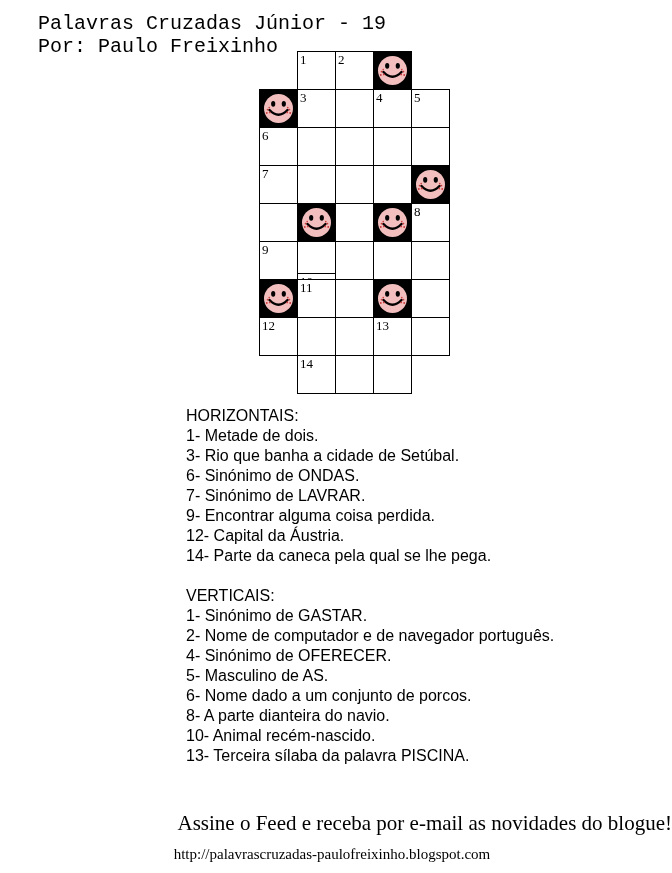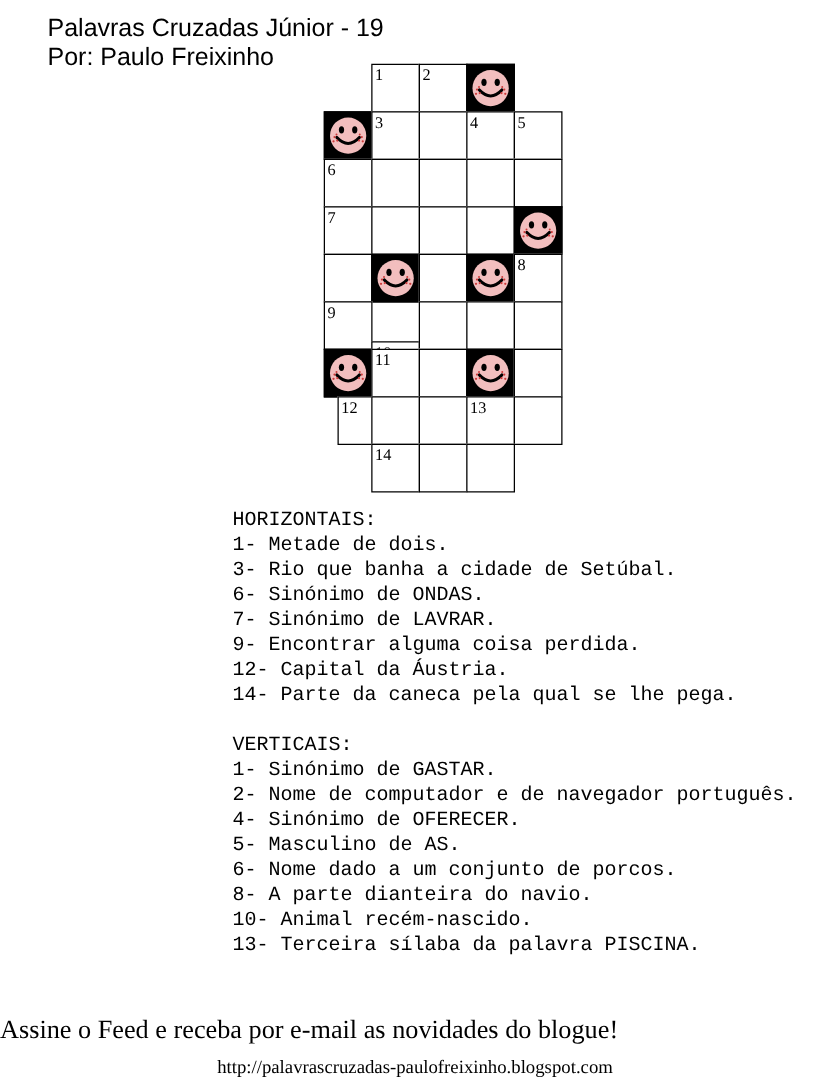--- a/index.html
+++ b/index.html
@@ -4,46 +4,46 @@
 <style>
   html, body { margin: 0; padding: 0; }
   body {
     width: 672px; height: 873px;
     position: relative; overflow: hidden;
     background: var(--page-bg, #fff);
     color: var(--ink, #000);
   }
   .title {
     position: absolute; left: 38px; top: 12px;
-    font-family: Liberation Sans, sans-serif;
+    font-family: Liberation Mono, monospace;
     font-size: 20px; line-height: 23px; white-space: nowrap;
   }
   .grid { position: absolute; left: 259px; top: 51px; }
   .cell {
     position: absolute; width: 39px; height: 39px;
     box-sizing: border-box;
     border: 1px solid var(--grid-line, #000);
     background: #fff;
   }
   .cell.smiley { background: var(--black-cell, #000); }
   .cell-number {
     position: absolute; left: 2px; top: 0;
     font-family: "Liberation Serif", serif;
     font-size: 13px; line-height: 16px;
   }
   .smiley-svg { position: absolute; left: 0; top: 0; display: block; }
   .clues {
     position: absolute; left: 186px; top: 406px;
-    font-family: Liberation Mono, monospace;
+    font-family: Liberation Sans, sans-serif;
     font-size: 16px; line-height: 20px; white-space: nowrap;
   }
   .clue-section.verticais { margin-top: 20px; }
   .footer-cta {
     position: absolute; left: 0; top: 811px; width: 672px;
-    text-align: left;
+    text-align: right;
     font-family: "Liberation Serif", serif; font-size: 21px;
   }
   .footer-url {
     position: absolute; left: 0; top: 846px; width: 664px;
     text-align: center;
     font-family: "Liberation Serif", serif; font-size: 15px;
   }
 </style>
 </head>
 <body>
@@ -207,21 +207,21 @@
     <circle cx="9.8" cy="22.4" r="0.9" style="fill:var(--smiley-freckles,#CC3A3A)"></circle>
     <circle cx="6.8" cy="23.0" r="0.9" style="fill:var(--smiley-freckles,#CC3A3A)"></circle>
     <circle cx="9.2" cy="17.6" r="0.8" style="fill:var(--smiley-freckles,#CC3A3A)"></circle>
     <circle cx="29.4" cy="19.6" r="0.9" style="fill:var(--smiley-freckles,#CC3A3A)"></circle>
     <circle cx="27.2" cy="22.4" r="0.9" style="fill:var(--smiley-freckles,#CC3A3A)"></circle>
     <circle cx="30.2" cy="23.0" r="0.9" style="fill:var(--smiley-freckles,#CC3A3A)"></circle>
     <circle cx="27.8" cy="17.6" r="0.8" style="fill:var(--smiley-freckles,#CC3A3A)"></circle>
   </svg>
     </div>
     <div class="cell" style="left: 152px; top: 228px;"></div>
-    <div class="cell" style="left: 0px; top: 266px; margin-left: 11px;">
+    <div class="cell" style="left: 0px; top: 266px;">
       <span class="cell-number">12</span>
     </div>
     <div class="cell" style="left: 38px; top: 266px;"></div>
     <div class="cell" style="left: 76px; top: 266px;"></div>
     <div class="cell" style="left: 114px; top: 266px; text-align: right;">
       <span class="cell-number">13</span>
     </div>
     <div class="cell" style="left: 152px; top: 266px;"></div>
     <div class="cell" style="left: 38px; top: 304px;">
       <span class="cell-number">14</span>

